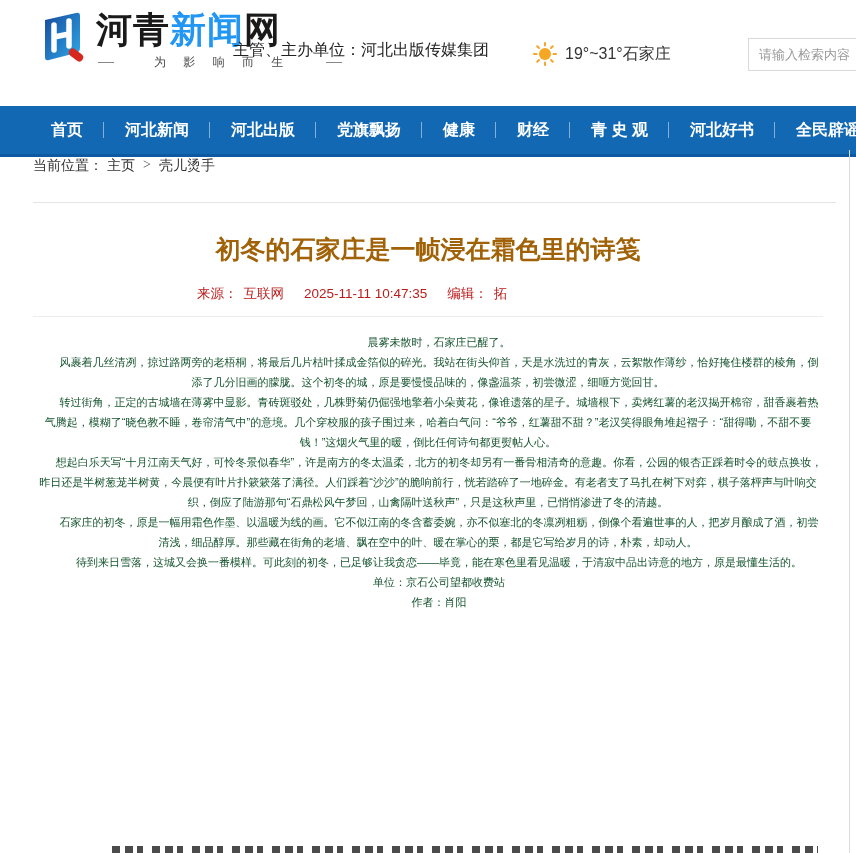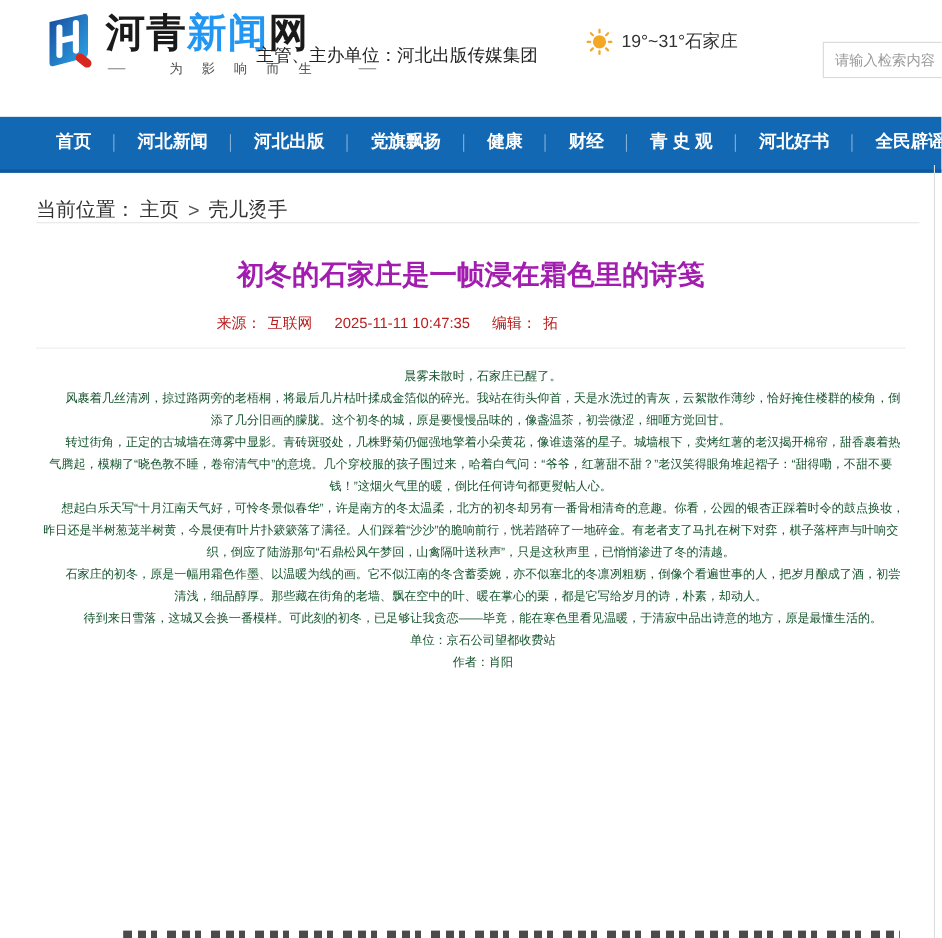--- a/index.html
+++ b/index.html
@@ -10,44 +10,44 @@
   
   .header { position:relative; height:106px; background:#fff; }
   .logo { position:absolute; left:38px; top:10px; display:flex; align-items:flex-start; }
   .logo-icon { width:52px; height:58px; margin-right:6px; }
   .logo-textcol { display:flex; flex-direction:column; }
   .logo-title { font-size:36px; font-weight:900; letter-spacing:1px; color:#1a1a1a; line-height:40px; }
   .logo-title .blue { color:#2196f3; }
   .logo-tagline { font-size:12px; color:#4a4a4a; letter-spacing:7px; margin-top:4px; display:flex; align-items:center;gap:34px; }
   .logo-tagline .dash { flex:0 0 16px; height:1px; background:#888; margin:0 6px 0 2px; letter-spacing:0; }
   .sponsor { position:absolute; left:233px; top:40px; font-size:16px; color:#222; }
-  .weather { position:absolute; left:533px; top:26px; display:flex; align-items:center; font-size:16px; color:#333; }
+  .weather { position:absolute; left:533px; top:42px; display:flex; align-items:center; font-size:16px; color:#333; }
   .weather svg { margin-right:8px; }
   .search-box { position:absolute; left:748px; top:38px; }
   .search-box input { width:190px; height:33px; border:1px solid #d9d9d9; padding:0 10px;
                       font-size:13px; color:#333; outline:none; background:#fff;
                       font-family:"Liberation Sans","DejaVu Sans",sans-serif; }
   .search-box input::placeholder { color:#999; }
 
   
   .nav { height:51px; background:#1268b3; border-bottom:3px solid #0d59a2; display:flex; align-items:center; padding-left:30px; }
   .nav-item { position:relative; color:#fff; font-size:16px; font-weight:600; padding:0 21px;
               height:24px; line-height:24px; cursor:pointer; white-space:pre; }
   .nav-item::after { content:''; position:absolute; right:0; top:50%; transform:translateY(-50%);
                      width:1px; height:16px; background:rgba(225,235,245,.55); }
 
   
-  .breadcrumb-bar { height:45px; display:flex; align-items:flex-end; padding-left:33px; font-size:18px; color:#333; }
+  .breadcrumb-bar { height:45px; display:flex; align-items:flex-start; padding-left:33px; font-size:14px; color:#333;font-family:Liberation Serif, serif; }
   .breadcrumb-bar a { color:#333; text-decoration:none; margin:0 4px; }
   .crumb-sep { margin:0 4px; color:#555; }
   .hairline { height:1px; background:#e4e4e4; margin-left:33px; width:803px; border-radius:2px; }
 
   
   .article { padding:0 33px; }
-  .article-title { margin-top:30px; text-align:center; font-size:25px; font-weight:700; color:#a21caf; }
+  .article-title { margin-top:30px; text-align:center; font-size:25px; font-weight:700; color:#a16207; }
   .article-meta { margin-top:19px; padding-left:164px; font-size:13.5px; color:#b91c1c; }
   .article-meta span { margin-right:6px; }
   .article-meta .gap { margin-right:20px; }
   .meta-divider { margin-top:13px; height:1px; background:#ececec; }
   .article-body { margin-top:15px; font-size:11px; line-height:20px; color:#14532d;text-align:center; }
   .article-body p { text-indent:2em; margin:0; }
   .byline { text-indent:2em; }
 
   
   .clipped-text-strip { position:absolute; top:846px; left:112px; width:706px; height:8px; opacity:.85;

